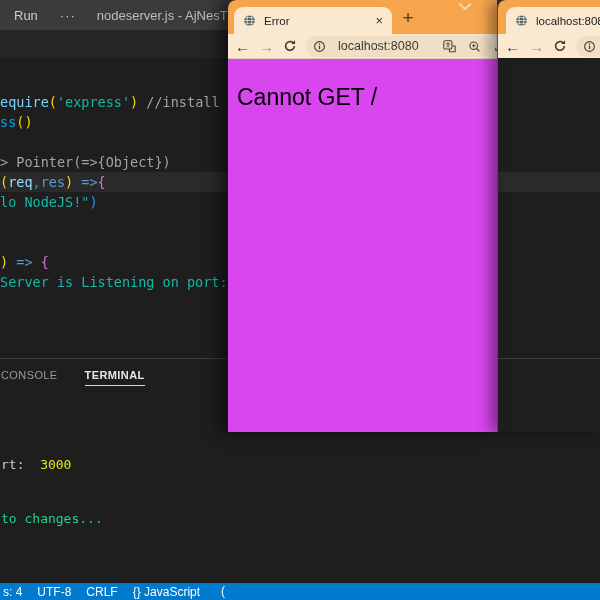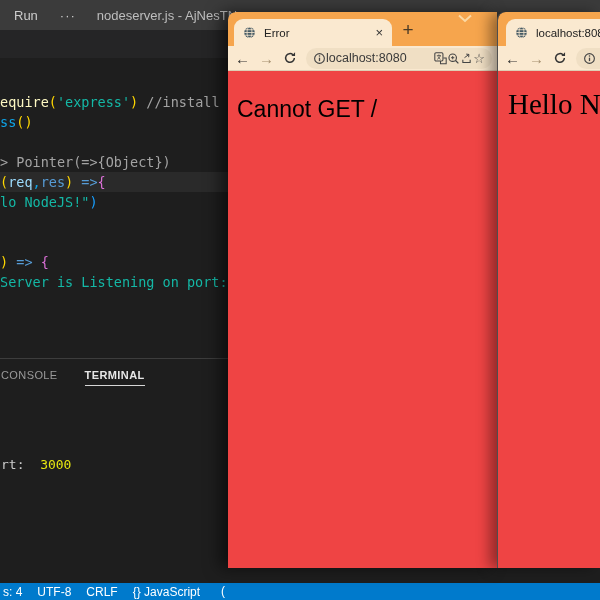--- a/index.html
+++ b/index.html
@@ -26,54 +26,54 @@
   .panel-tab.active { color:#e7e7e7; border-bottom:1px solid #d7d7d7;font-weight:bold; }
   .term-lines { position:absolute; top:61px; left:1px; font-family:"DejaVu Sans Mono", monospace;
                 font-size:13px; line-height:18px; white-space:pre; }
   .term-line { height:18px; }
   .vs-statusbar { position:absolute; bottom:0; left:0; width:100%; height:17px;
                   background:var(--statusblue,#007ACC); color:#fff; font-size:12px;
                   display:flex; align-items:center; gap:15px; padding-left:3px; }
   .vs-status-partial { position:absolute; left:221px; top:1px; }
 
   
-  .browser { position:absolute; top:12px; height:556px; border-top-left-radius:8px; overflow:hidden; }
+  .browser { position:absolute; top:0; height:432px; border-top-left-radius:8px; overflow:hidden; }
   .browser.b1 { left:228px; width:269px; z-index:5; box-shadow:-8px 0 16px rgba(0,0,0,.55); }
   .browser.b2 { left:497px; width:103px; z-index:10; border-left:1px solid #4e4e4e;
                 box-shadow:-7px 0 14px rgba(0,0,0,.4); }
   .tabstrip { position:relative; height:34px; background:var(--orange,#F6A54D);
               border-top-left-radius:8px; }
   .tab { position:absolute; top:7px; height:27px; background:var(--cream,#FAE9D0);
          border-radius:9px 9px 0 0; display:flex; align-items:center; padding:0 9px; gap:8px; }
   .b1 .tab { left:6px; width:158px; }
   .b2 .tab { left:8px; right:-30px; }
   .tab-label { flex:1; font-size:11.5px; color:#222; white-space:nowrap; overflow:hidden; }
   .tab-close { font-size:13px; color:#333; line-height:1; }
   .newtab { position:absolute; left:171px; top:8px; width:18px; text-align:center;
             font-size:19px; color:#4a3a26; line-height:19px; }
   .strip-chevron { position:absolute; left:228px; top:2px; }
   .toolbar { height:24px; background:var(--cream,#FAE9D0); display:flex; align-items:center;
              padding:0 5px 0 7px; gap:9px; }
   .nav-back { font-size:15px; color:#2e2e2e; line-height:1; }
   .nav-fwd  { font-size:15px; color:#a5906f; line-height:1; }
   .omnibox { flex:1; height:21px; border-radius:11px; background:var(--pill,#F0DFC4);
-             display:flex; align-items:center; padding:0 7px; gap:0; min-width:0; }
+             display:flex; align-items:center; padding:0 7px; gap:12px; min-width:0; }
   .b2 .omnibox { margin-right:-14px; }
   .omni-url { font-size:12.5px; color:#3a3a3a; white-space:nowrap; }
   .omni-spacer { flex:1; }
   .omni-star { font-size:13px; color:#4a4a4a; line-height:1; }
-  .page { position:absolute; top:58px; left:0; right:0; bottom:0; background:#ef4444;
+  .page { position:absolute; top:58px; left:0; right:0; bottom:0; background:#d946ef;
           border-top:1px solid #ddceb4; }
   .cannot-get { margin:25px 0 0 9px; font-size:23px; color:#000;
                 font-family:"Liberation Sans", sans-serif; }
   .hello { margin:17px 0 0 10px; font-size:29px; color:#000;
            font-family:"Liberation Serif", serif; white-space:nowrap; }
   svg { display:block; }
 </style>
-<style>.tok-fn{color:#fef9c3}
+<style>.tok-fn{color:#7dd3fc}
 .tok-str{color:#14b8a6}
 .tok-cmt{color:#a3a3a3}
 .tok-b1{color:#FFD700}
 .tok-b2{color:#DA70D6}
 .tok-b3{color:#179FFF}
 .tok-kw{color:#569CD6}
 .tok-var{color:#9CDCFE}
 .tok-plain{color:#0ea5e9}
 .tok-tgreen{color:#23D18B}
 .tok-tyellow{color:#E5E510}
@@ -103,20 +103,21 @@
       <div class="code-line"><span class="tok-str">Server is Listening on port:</span></div>
     </div>
 
     <div class="vs-panel">
       <div class="panel-tabs">
         <span class="panel-tab">CONSOLE</span>
         <span class="panel-tab active">TERMINAL</span>
       </div>
       <div class="term-lines">
         <div class="term-line"><span class="tok-tgray">rt:  </span><span class="tok-tyellow">3000</span></div>
+        <div class="term-line"><span class="tok-tgreen">to changes...</span></div>
         
         
         
         
         
       </div>
     </div>
 
     <div class="vs-statusbar">
       <span>s: 4</span>
@@ -219,18 +220,15 @@
       <div class="omnibox">
         <span>
           <svg width="13" height="13" viewBox="0 0 16 16">
             <circle cx="8" cy="8" r="6" fill="none" stroke="#444" stroke-width="1.4"></circle>
             <rect x="7.2" y="7" width="1.6" height="4.2" fill="#444"></rect>
             <rect x="7.2" y="4.1" width="1.6" height="1.6" fill="#444"></rect>
           </svg>
         </span>
       </div>
     </div>
-    <div class="page">
-      <div class="hello">Hello N</div>
-    </div>
   </div>
 
 </div>
 
 </body></html>

